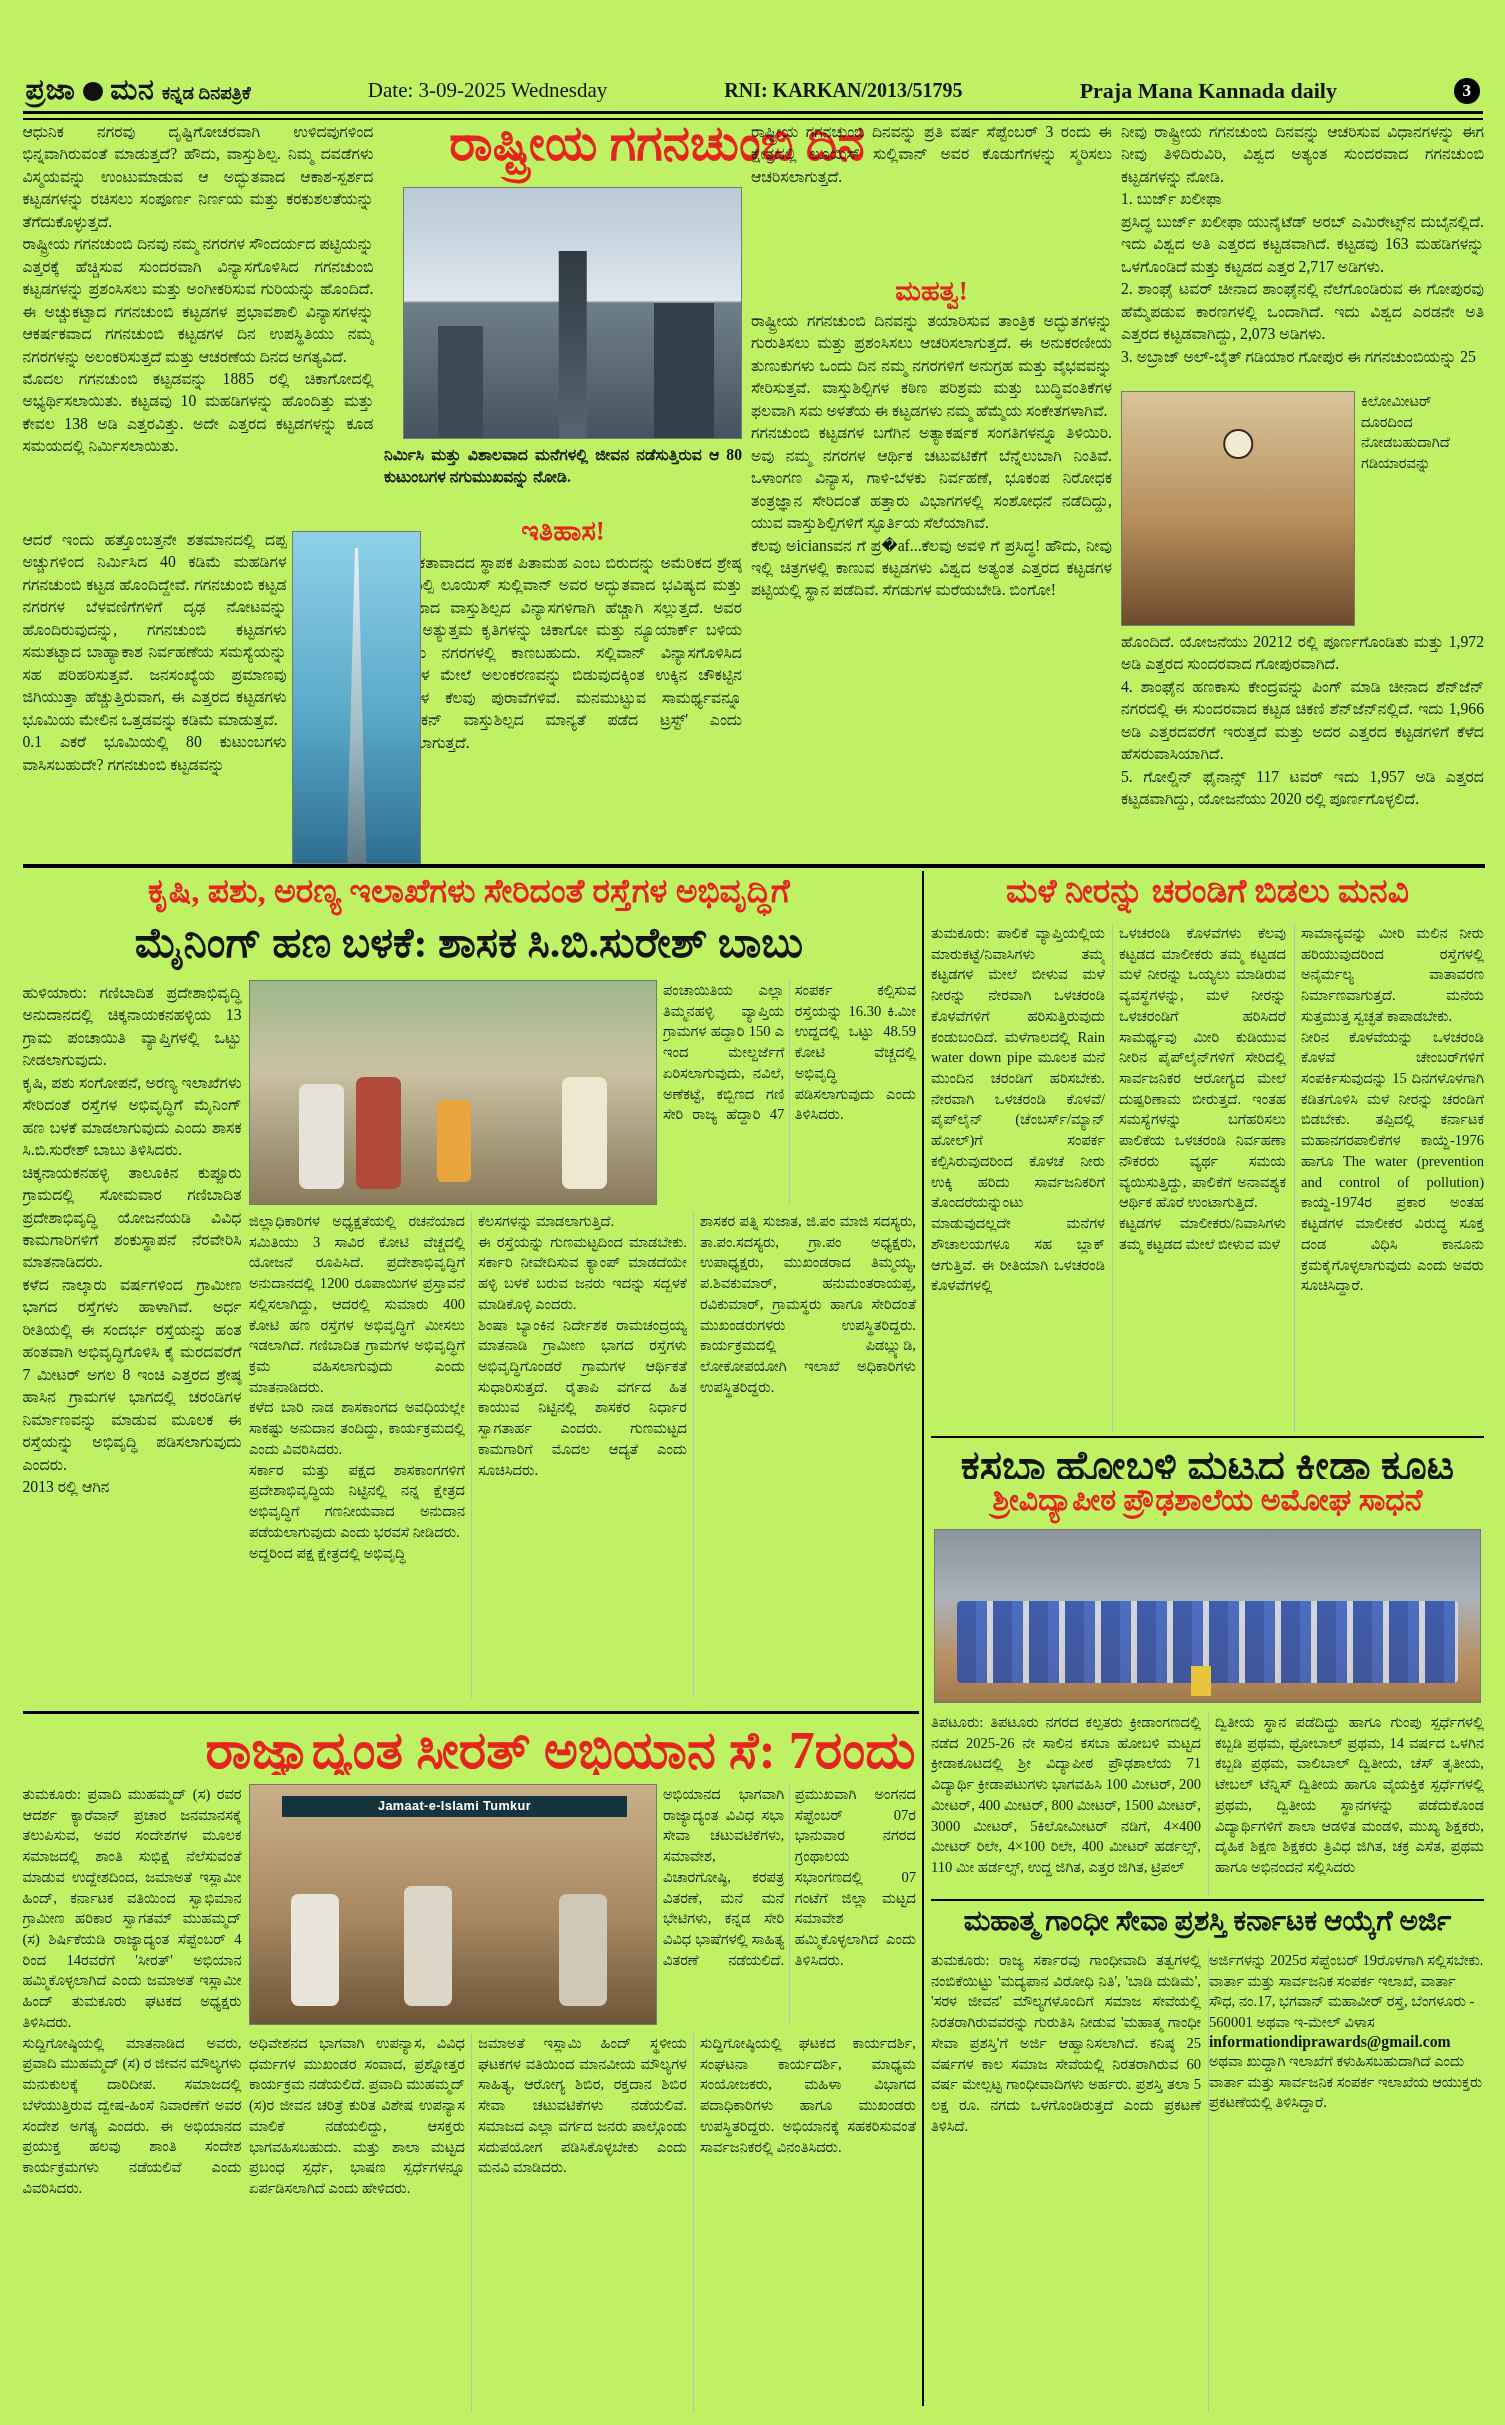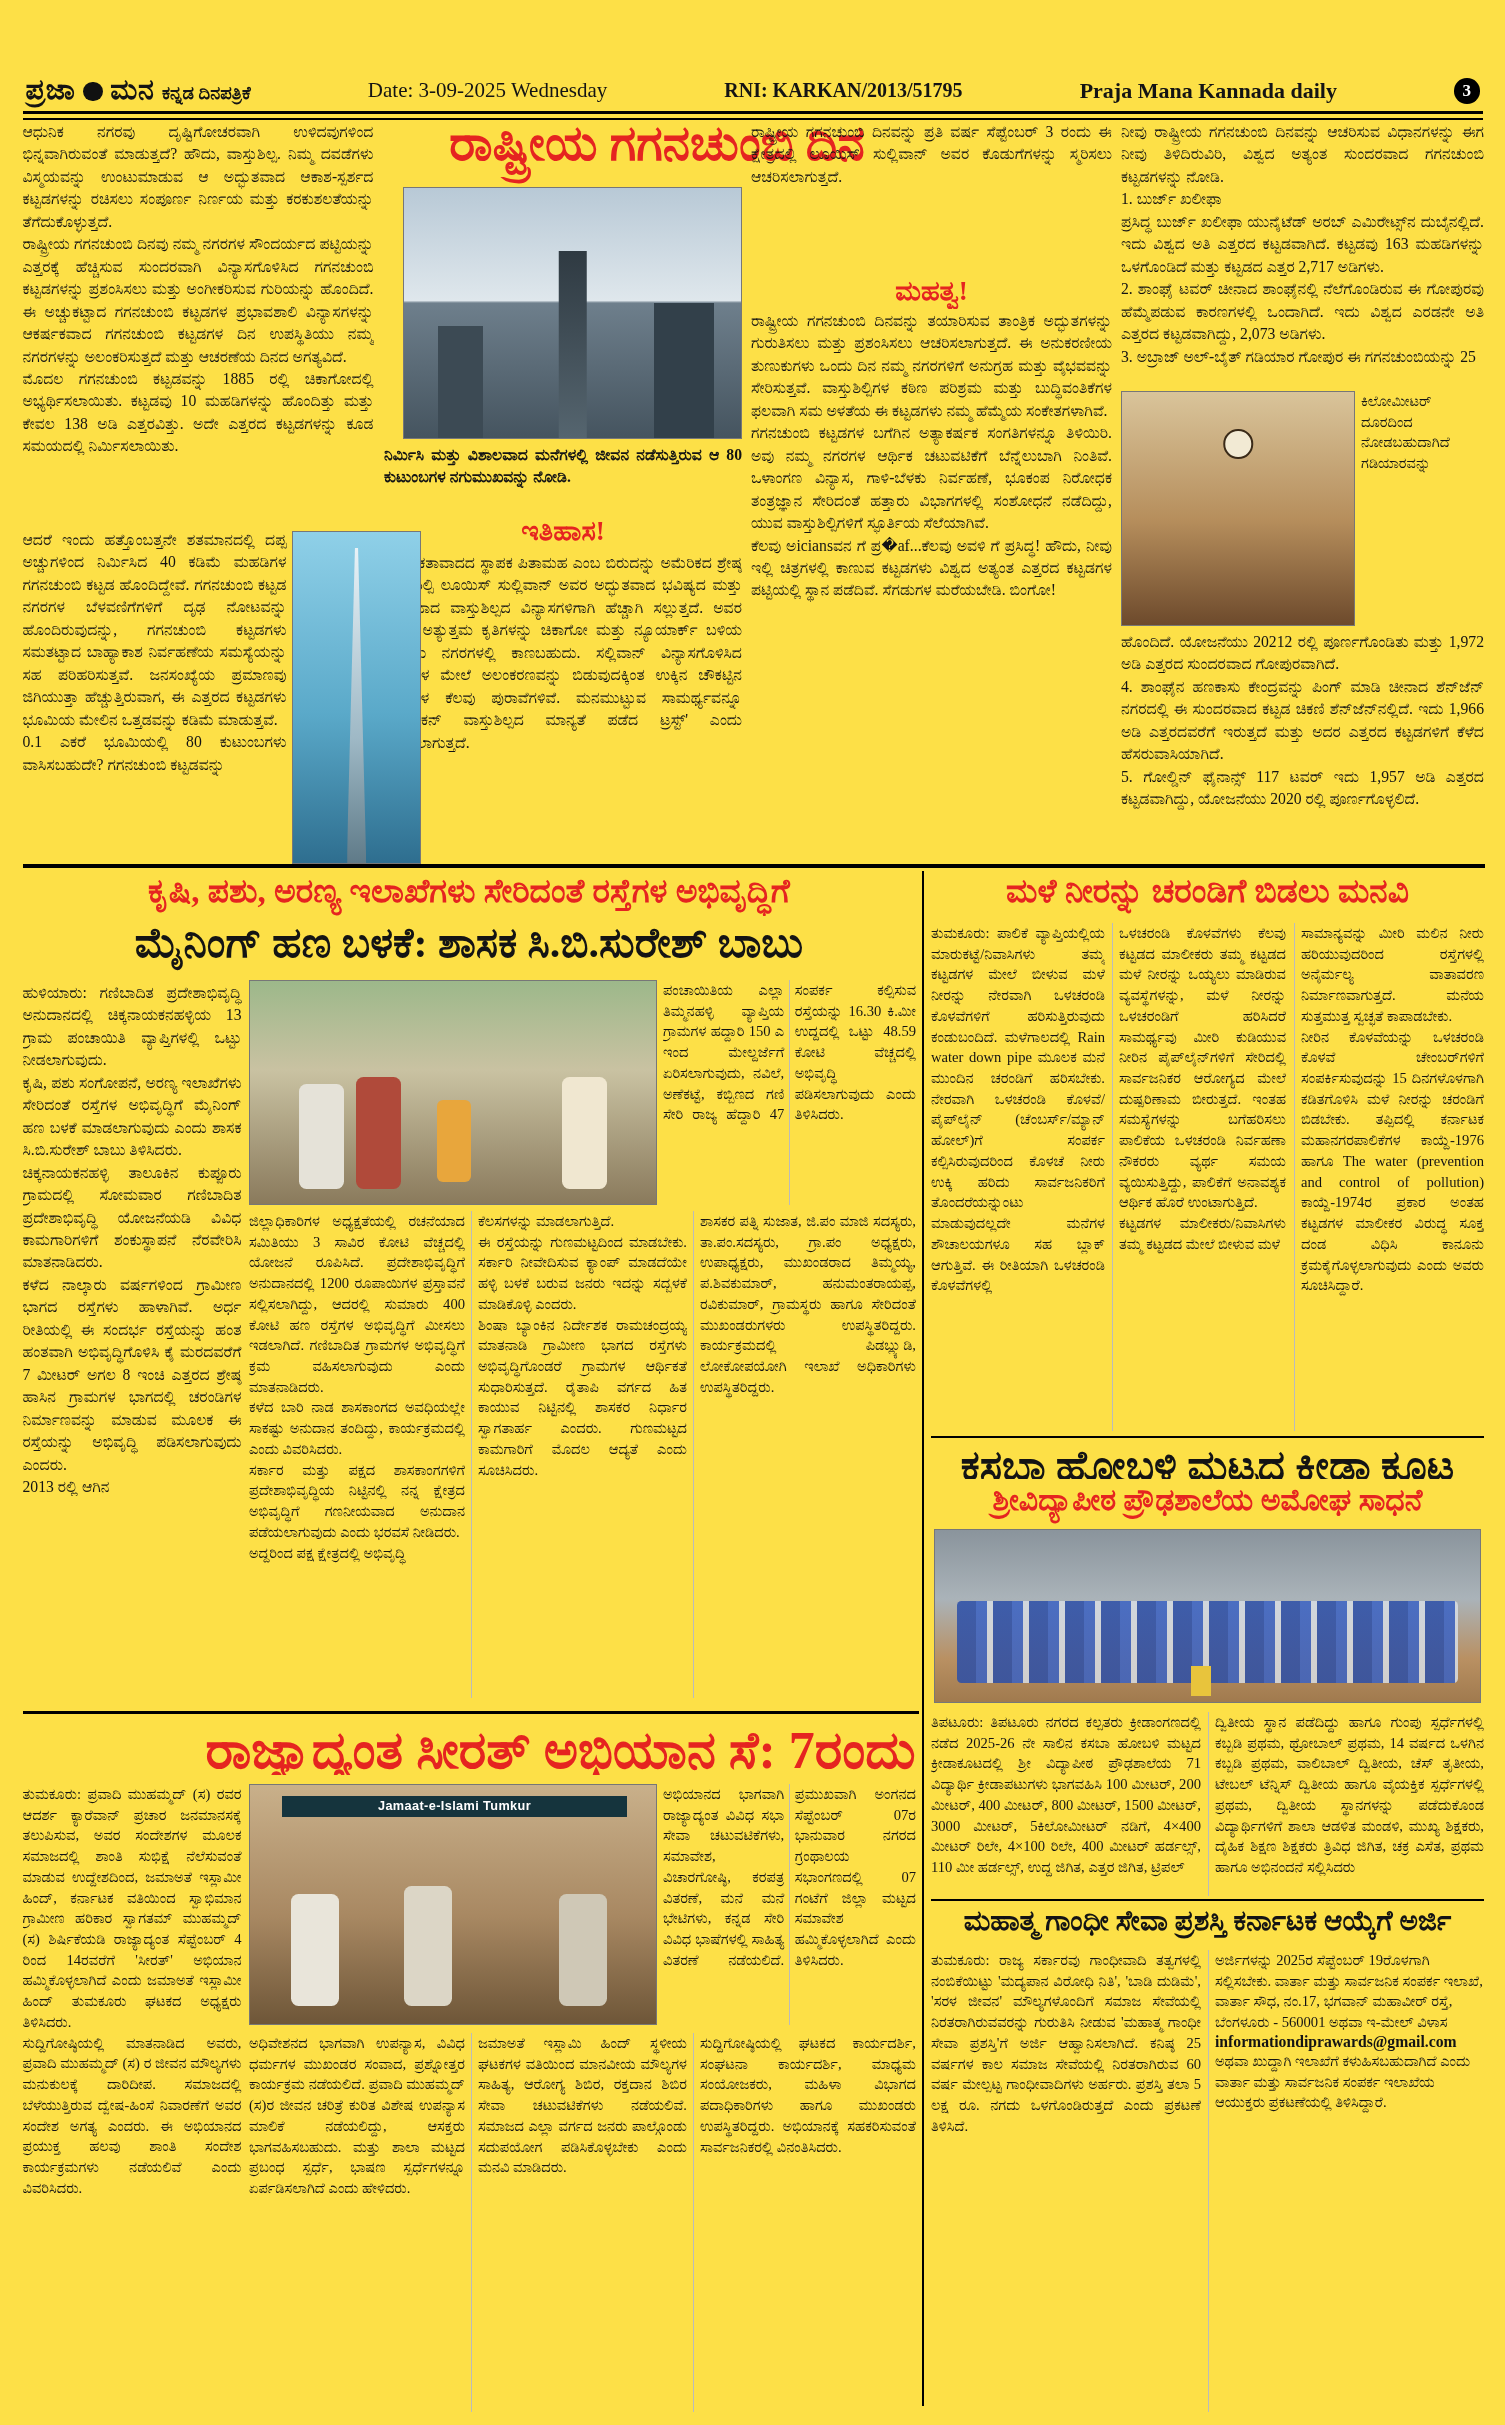--- a/index.html
+++ b/index.html
@@ -1,18 +1,18 @@
 <!DOCTYPE html>
 <html style="font-size:12px"><head>
 <meta charset="utf-8">
 <style>
   html,body{margin:0;padding:0;background:#e8e8e4;}
   .page{
     position:relative;width:1505px;height:2426px;margin:0 auto;
-    background:#fde047;color:#141414;
+    background:#bef264;color:#141414;
     font-family:"Liberation Serif","DejaVu Serif",serif;
     overflow:hidden;
   }
   .abs{position:absolute;box-sizing:border-box;}
   .txt{font-size:15.7px;line-height:1.43;text-align:justify;overflow:hidden;white-space:pre-line;}
   .txt-sm{font-size:14.6px;line-height:1.42;text-align:justify;overflow:hidden;white-space:pre-line;}
   .cols2{column-count:2;column-gap:10.5px;column-rule:0.7px solid #bbb;}
   .red{color:#e52420;}
   .headline{font-weight:bold;text-align:center;overflow:hidden;}
   .rule{background:#000;}
@@ -148,21 +148,21 @@
     <div style="position:absolute;left:47%;bottom:6px;width:19.5px;height:30px;background:#e8c43c;"></div>
   </div>
 
   <div class="abs txt-sm" style="left:931px;top:1712px;width:270px;height:184px;">ತಿಪಟೂರು: ತಿಪಟೂರು ನಗರದ ಕಲ್ಪತರು ಕ್ರೀಡಾಂಗಣದಲ್ಲಿ ನಡೆದ 2025-26 ನೇ ಸಾಲಿನ ಕಸಬಾ ಹೋಬಳಿ ಮಟ್ಟದ ಕ್ರೀಡಾಕೂಟದಲ್ಲಿ ಶ್ರೀ ವಿದ್ಯಾಪೀಠ ಪ್ರೌಢಶಾಲೆಯ 71 ವಿದ್ಯಾರ್ಥಿ ಕ್ರೀಡಾಪಟುಗಳು ಭಾಗವಹಿಸಿ 100 ಮೀಟರ್, 200 ಮೀಟರ್, 400 ಮೀಟರ್, 800 ಮೀಟರ್, 1500 ಮೀಟರ್, 3000 ಮೀಟರ್, 5ಕಿಲೋಮೀಟರ್ ನಡಿಗೆ, 4×400 ಮೀಟರ್ ರಿಲೇ, 4×100 ರಿಲೇ, 400 ಮೀಟರ್ ಹರ್ಡಲ್ಸ್, 110 ಮೀ ಹರ್ಡಲ್ಸ್, ಉದ್ದ ಜಿಗಿತ, ಎತ್ತರ ಜಿಗಿತ, ಟ್ರಿಪಲ್</div>
   <div class="abs txt-sm" style="left:1208px;top:1712px;width:276px;height:184px;border-left:0.7px solid #bbb;padding-left:6px;">ದ್ವಿತೀಯ ಸ್ಥಾನ ಪಡೆದಿದ್ದು ಹಾಗೂ ಗುಂಪು ಸ್ಪರ್ಧೆಗಳಲ್ಲಿ ಕಬ್ಬಡಿ ಪ್ರಥಮ, ಥ್ರೋಬಾಲ್ ಪ್ರಥಮ, 14 ವರ್ಷದ ಒಳಗಿನ ಕಬ್ಬಡಿ ಪ್ರಥಮ, ವಾಲಿಬಾಲ್ ದ್ವಿತೀಯ, ಚೆಸ್ ತೃತೀಯ, ಟೇಬಲ್ ಟೆನ್ನಿಸ್ ದ್ವಿತೀಯ ಹಾಗೂ ವೈಯಕ್ತಿಕ ಸ್ಪರ್ಧೆಗಳಲ್ಲಿ ಪ್ರಥಮ, ದ್ವಿತೀಯ ಸ್ಥಾನಗಳನ್ನು ಪಡೆದುಕೊಂಡ ವಿದ್ಯಾರ್ಥಿಗಳಿಗೆ ಶಾಲಾ ಆಡಳಿತ ಮಂಡಳಿ, ಮುಖ್ಯ ಶಿಕ್ಷಕರು, ದೈಹಿಕ ಶಿಕ್ಷಣ ಶಿಕ್ಷಕರು ತ್ರಿವಿಧ ಜಿಗಿತ, ಚಕ್ರ ಎಸೆತ, ಪ್ರಥಮ ಹಾಗೂ ಅಭಿನಂದನೆ ಸಲ್ಲಿಸಿದರು</div>
 
   <div class="abs rule" style="left:931px;top:1899px;width:553px;height:2.2px;"></div>
 
   <div class="abs headline" style="left:931px;top:1905px;width:553px;height:39px;font-size:28px;">ಮಹಾತ್ಮ ಗಾಂಧೀ ಸೇವಾ ಪ್ರಶಸ್ತಿ ಕರ್ನಾಟಕ ಆಯ್ಕೆಗೆ ಅರ್ಜಿ ಆಹ್ವಾನ</div>
   <div class="abs txt-sm" style="left:931px;top:1950px;width:270px;height:462px;">ತುಮಕೂರು: ರಾಜ್ಯ ಸರ್ಕಾರವು ಗಾಂಧೀವಾದಿ ತತ್ವಗಳಲ್ಲಿ ನಂಬಿಕೆಯಿಟ್ಟು 'ಮದ್ಯಪಾನ ವಿರೋಧಿ ನಿತಿ', 'ಬಾಡಿ ದುಡಿಮೆ', 'ಸರಳ ಜೀವನ' ಮೌಲ್ಯಗಳೊಂದಿಗೆ ಸಮಾಜ ಸೇವೆಯಲ್ಲಿ ನಿರತರಾಗಿರುವವರನ್ನು ಗುರುತಿಸಿ ನೀಡುವ 'ಮಹಾತ್ಮ ಗಾಂಧೀ ಸೇವಾ ಪ್ರಶಸ್ತಿ'ಗೆ ಅರ್ಜಿ ಆಹ್ವಾನಿಸಲಾಗಿದೆ. ಕನಿಷ್ಠ 25 ವರ್ಷಗಳ ಕಾಲ ಸಮಾಜ ಸೇವೆಯಲ್ಲಿ ನಿರತರಾಗಿರುವ 60 ವರ್ಷ ಮೇಲ್ಪಟ್ಟ ಗಾಂಧೀವಾದಿಗಳು ಅರ್ಹರು. ಪ್ರಶಸ್ತಿ ತಲಾ 5 ಲಕ್ಷ ರೂ. ನಗದು ಒಳಗೊಂಡಿರುತ್ತದೆ ಎಂದು ಪ್ರಕಟಣೆ ತಿಳಿಸಿದೆ.</div>
-  <div class="abs" style="left:1208px;top:1950px;width:276px;height:462px;border-left:0.7px solid #bbb;padding-left:6px;overflow:hidden;">
+  <div class="abs" style="left:1208px;top:1950px;width:276px;height:462px;border-left:0.7px solid #bbb;overflow:hidden;">
     <span class="txt-sm" style="display:inline;">ಅರ್ಜಿಗಳನ್ನು 2025ರ ಸೆಪ್ಟೆಂಬರ್ 19ರೊಳಗಾಗಿ ಸಲ್ಲಿಸಬೇಕು. ವಾರ್ತಾ ಮತ್ತು ಸಾರ್ವಜನಿಕ ಸಂಪರ್ಕ ಇಲಾಖೆ, ವಾರ್ತಾ ಸೌಧ, ನಂ.17, ಭಗವಾನ್ ಮಹಾವೀರ್ ರಸ್ತೆ, ಬೆಂಗಳೂರು - 560001 ಅಥವಾ ಇ-ಮೇಲ್ ವಿಳಾಸ</span>
     <span class="email" style="font-size:15.7px;">informationdiprawards@gmail.com</span>
     <span class="txt-sm" style="display:inline;">ಅಥವಾ ಖುದ್ದಾಗಿ ಇಲಾಖೆಗೆ ಕಳುಹಿಸಬಹುದಾಗಿದೆ ಎಂದು ವಾರ್ತಾ ಮತ್ತು ಸಾರ್ವಜನಿಕ ಸಂಪರ್ಕ ಇಲಾಖೆಯ ಆಯುಕ್ತರು ಪ್ರಕಟಣೆಯಲ್ಲಿ ತಿಳಿಸಿದ್ದಾರೆ.</span>
   </div>
 
   <div class="abs headline red" style="left:22.5px;top:1721px;width:893px;height:54px;font-size:52px;text-align:right;">ರಾಜ್ಯಾದ್ಯಂತ ಸೀರತ್ ಅಭಿಯಾನ ಸೆ: 7ರಂದು ಸಮಾವೇಶ</div>
 
   <div class="abs txt-sm" style="left:22.5px;top:1784px;width:219px;height:628px;">ತುಮಕೂರು: ಪ್ರವಾದಿ ಮುಹಮ್ಮದ್ (ಸ) ರವರ ಆದರ್ಶ ಕ್ಯಾರೆವಾನ್ ಪ್ರಚಾರ ಜನಮಾನಸಕ್ಕೆ ತಲುಪಿಸುವ, ಅವರ ಸಂದೇಶಗಳ ಮೂಲಕ ಸಮಾಜದಲ್ಲಿ ಶಾಂತಿ ಸುಭಿಕ್ಷೆ ನೆಲೆಸುವಂತೆ ಮಾಡುವ ಉದ್ದೇಶದಿಂದ, ಜಮಾಅತೆ ಇಸ್ಲಾಮೀ ಹಿಂದ್, ಕರ್ನಾಟಕ ವತಿಯಿಂದ ಸ್ವಾಭಿಮಾನ ಗ್ರಾಮೀಣ ಹರಿಕಾರ ಸ್ವಾಗತಮ್ ಮುಹಮ್ಮದ್ (ಸ) ಶಿರ್ಷಿಕೆಯಡಿ ರಾಜ್ಯಾದ್ಯಂತ ಸೆಪ್ಟೆಂಬರ್ 4 ರಿಂದ 14ರವರೆಗೆ 'ಸೀರತ್' ಅಭಿಯಾನ ಹಮ್ಮಿಕೊಳ್ಳಲಾಗಿದೆ ಎಂದು ಜಮಾಅತೆ ಇಸ್ಲಾಮೀ ಹಿಂದ್ ತುಮಕೂರು ಘಟಕದ ಅಧ್ಯಕ್ಷರು ತಿಳಿಸಿದರು.
 ಸುದ್ದಿಗೋಷ್ಠಿಯಲ್ಲಿ ಮಾತನಾಡಿದ ಅವರು, ಪ್ರವಾದಿ ಮುಹಮ್ಮದ್ (ಸ) ರ ಜೀವನ ಮೌಲ್ಯಗಳು ಮನುಕುಲಕ್ಕೆ ದಾರಿದೀಪ. ಸಮಾಜದಲ್ಲಿ ಬೆಳೆಯುತ್ತಿರುವ ದ್ವೇಷ-ಹಿಂಸೆ ನಿವಾರಣೆಗೆ ಅವರ ಸಂದೇಶ ಅಗತ್ಯ ಎಂದರು. ಈ ಅಭಿಯಾನದ ಪ್ರಯುಕ್ತ ಹಲವು ಶಾಂತಿ ಸಂದೇಶ ಕಾರ್ಯಕ್ರಮಗಳು ನಡೆಯಲಿವೆ ಎಂದು ವಿವರಿಸಿದರು.</div>
 

